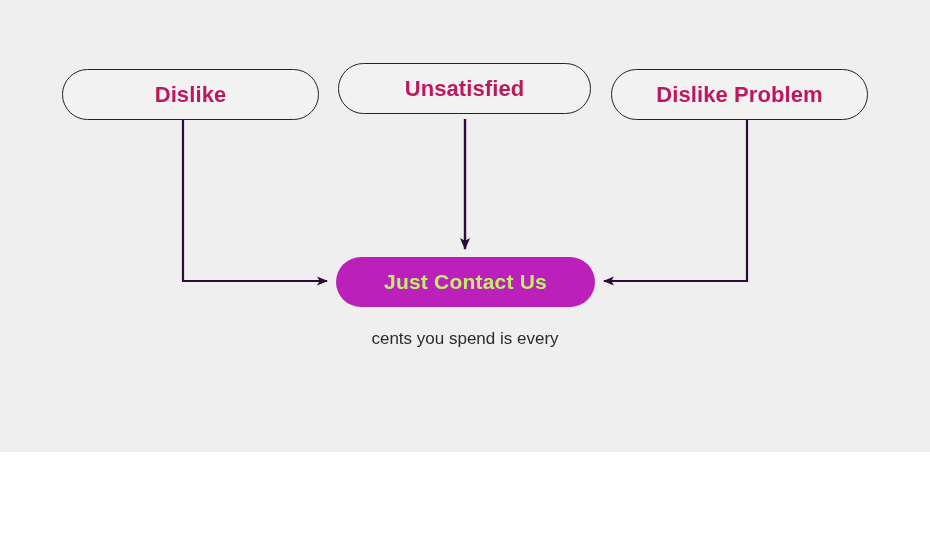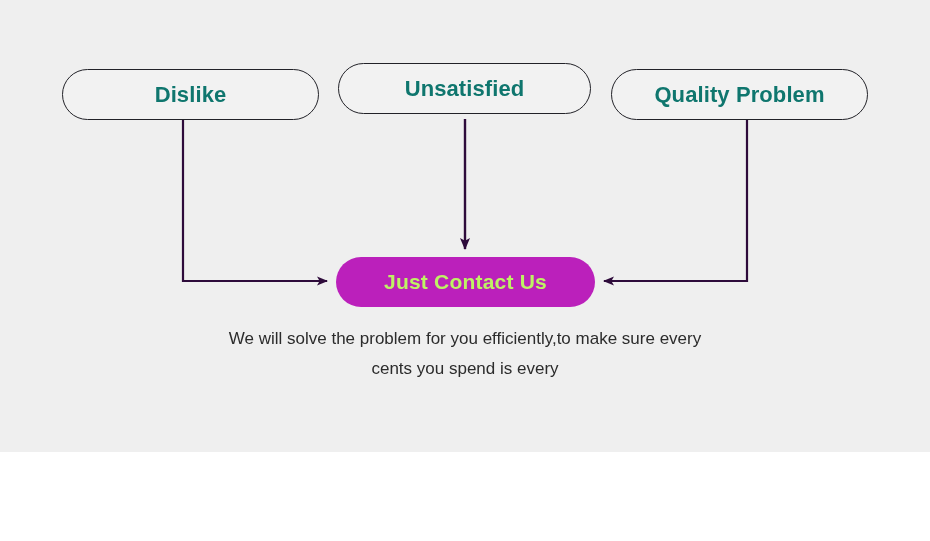--- a/index.html
+++ b/index.html
@@ -39,21 +39,21 @@
     background: #f2f2f2;
     border: 1.6px solid #222228;
     border-radius: 26px;
     display: flex;
     align-items: center;
     justify-content: center;
   }
   .node-box .node-label {
     font-size: 22px;
     font-weight: bold;
-    color: #0f766e;
+    color: #be185d;
     letter-spacing: .1px;
     white-space: nowrap;
   }
 
   #node-dislike   { left: 62px;  top: 69px; width: 257px; }
   #node-unsat     { left: 338px; top: 63px; width: 253px; }
   #node-quality   { left: 611px; top: 69px; width: 257px; }
 
   
   .cta-pill {
@@ -124,27 +124,26 @@
 
   <div class="node-box" id="node-dislike">
     <span class="node-label">Dislike</span>
   </div>
 
   <div class="node-box" id="node-unsat">
     <span class="node-label">Unsatisfied</span>
   </div>
 
   <div class="node-box" id="node-quality">
-    <span class="node-label">Quality Problem</span>
+    <span class="node-label">Dislike Problem</span>
   </div>
 
   <div class="cta-pill">
     <span class="cta-label">Just Contact Us</span>
   </div>
 
   <div class="caption">
-    <span class="cap-line">We will solve the problem for you efficiently,to make sure every</span>
     <span class="cap-line">cents you spend is every</span>
   </div>
 
 </div>
 
 <div class="white-strip"></div>
 
 </body></html>

